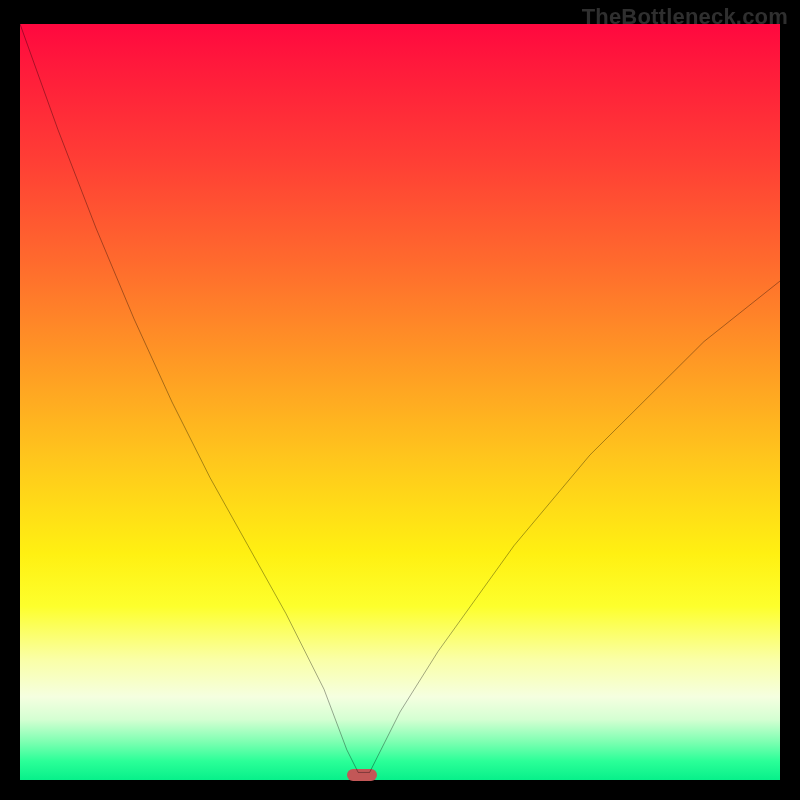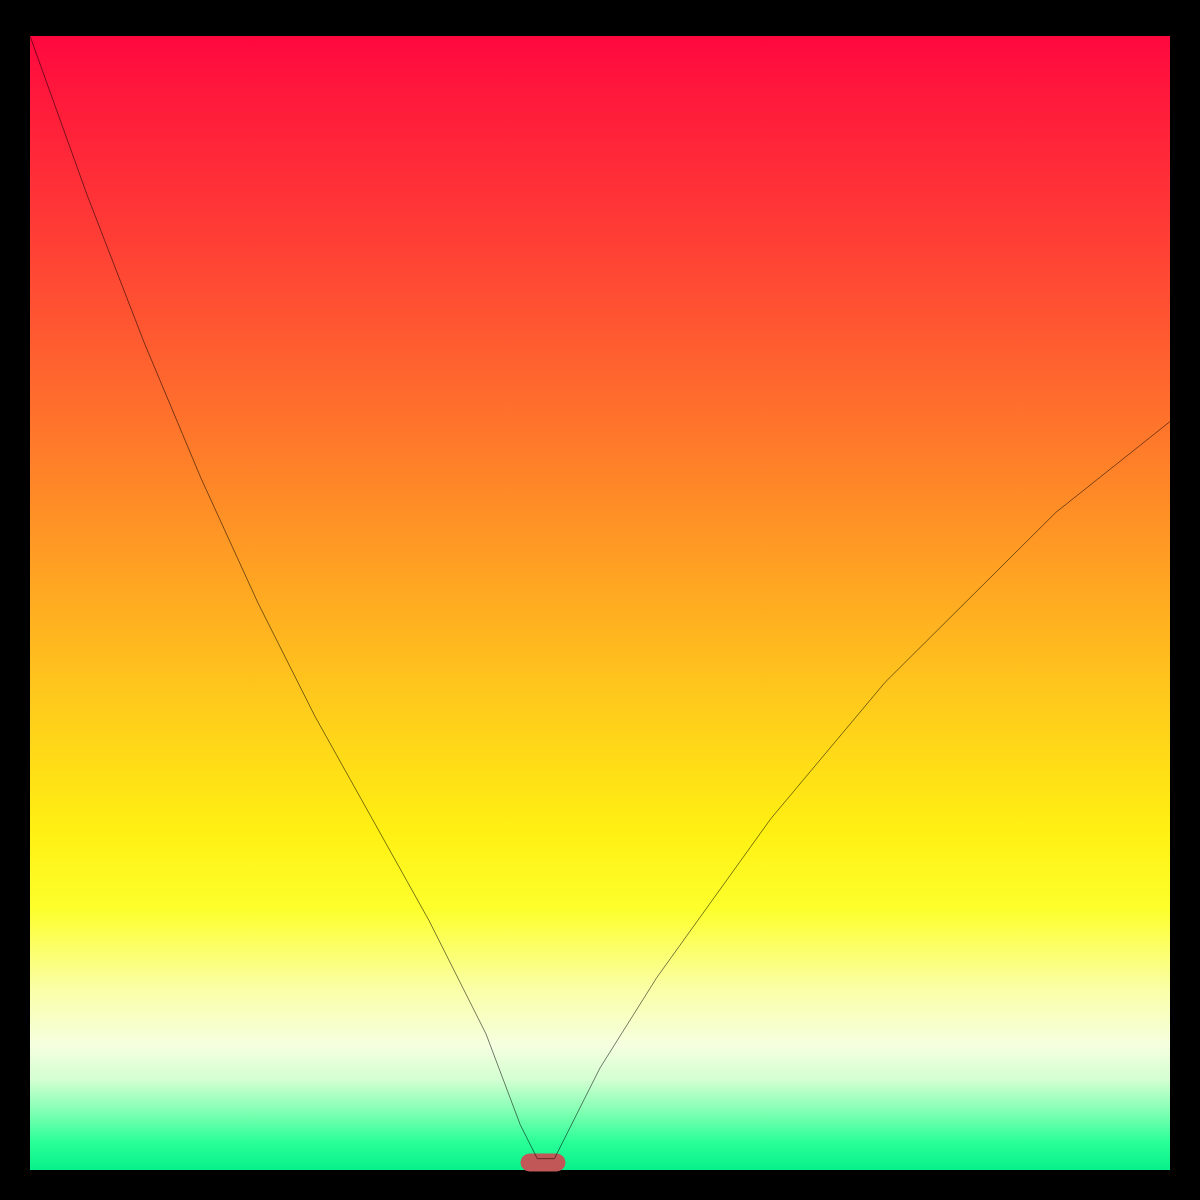--- a/index.html
+++ b/index.html
@@ -64,20 +64,21 @@
     position: absolute;
     inset: 0;
     width: 100%;
     height: 100%;
   }
 </style>
 </head>
 <body>
 
 <div class="frame">
+  <div class="watermark">TheBottleneck.com</div>
 
   <div class="plot">
     <div class="gradient"></div>
 
     <div class="marker" id="min-marker" style="left: 326.8px; top: 744.66px; width: 30.4px; height: 12.096px;"></div>
 
     <svg class="curve" viewBox="0 0 100 100" preserveAspectRatio="none">
       <path id="curve-path" fill="none" stroke="#000" stroke-width="0.35" vector-effect="non-scaling-stroke" d="M0.000 0.000 L5.000 14.000 L10.000 27.000 L15.000 39.000 L20.000 50.000 L25.000 60.000 L30.000 69.000 L35.000 78.000 L40.000 88.000 L43.000 96.000 L44.500 99.000 L46.000 99.000 L48.000 95.000 L50.000 91.000 L55.000 83.000 L60.000 76.000 L65.000 69.000 L70.000 63.000 L75.000 57.000 L80.000 52.000 L85.000 47.000 L90.000 42.000 L95.000 38.000 L100.000 34.000"></path>
     </svg>
   </div>

